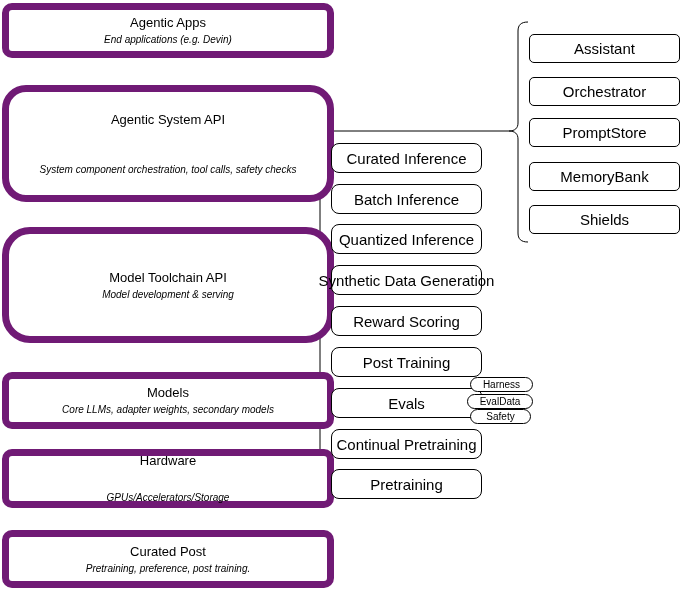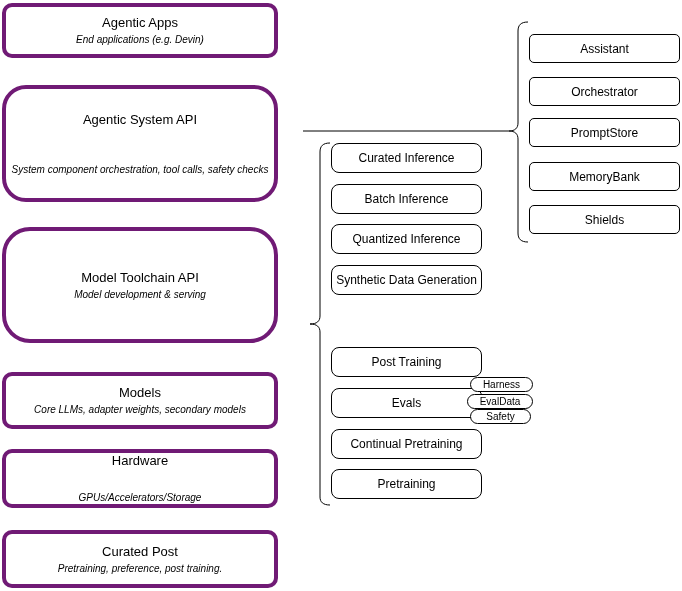--- a/index.html
+++ b/index.html
@@ -6,32 +6,32 @@
   .canvas{
     position:relative;
     width:682px;height:591px;
     background:#ffffff;
     font-family:"Liberation Sans",sans-serif;
     color:#000000;
     overflow:hidden;
   }
   .wires{position:absolute;left:0;top:0;width:682px;height:591px;pointer-events:none;}
   .box{
-    position:absolute;left:2px;width:276px;
-    background:#ffffff;border:4px solid #701a75;
+    position:absolute;left:2px;width:332px;
+    background:#ffffff;border:7px solid #701a75;
     display:flex;flex-direction:column;align-items:center;justify-content:center;
     text-align:center;box-sizing:border-box;
   }
   .box .title{font-size:13px;line-height:16px;}
   .box .subtitle{font-size:10px;line-height:13px;margin-top:2px;padding:0 4px;font-style:italic;}
   .node{
     position:absolute;left:331px;width:151px;height:30px;
     background:#ffffff;border:1px solid #000000;border-radius:8px;
     display:flex;align-items:center;justify-content:center;
-    font-size:12px;box-sizing:border-box;white-space:nowrap;z-index:1;
+    font-size:15px;box-sizing:border-box;white-space:nowrap;z-index:1;
   }
   .rnode{left:529px;width:151px;height:29px;border-radius:5px;}
   .pill{
     position:absolute;background:#ffffff;border:1px solid #000000;border-radius:9px;
     display:flex;align-items:center;justify-content:center;
     font-size:10px;box-sizing:border-box;white-space:nowrap;z-index:2;
   }
 </style>
 </head>
 <body>
@@ -74,20 +74,21 @@
 
   <div class="box" style="top:530px;height:58px;border-radius:10px;">
     <div class="title">Curated Post</div>
     <div class="subtitle">Pretraining, preference, post training.</div>
   </div>
 
   <div class="node" style="top:143px;">Curated Inference</div>
   <div class="node" style="top:184px;">Batch Inference</div>
   <div class="node" style="top:224px;">Quantized Inference</div>
   <div class="node" style="top:265px;">Synthetic Data Generation</div>
+  <div class="node" style="top:306px;">Reward Scoring</div>
   <div class="node" style="top:347px;">Post Training</div>
   <div class="node" style="top:388px;">Evals</div>
   <div class="node" style="top:429px;">Continual Pretraining</div>
   <div class="node" style="top:469px;">Pretraining</div>
 
   <div class="pill" style="left:470px;top:377px;width:63px;height:15px;">Harness</div>
   <div class="pill" style="left:467px;top:394px;width:66px;height:15px;">EvalData</div>
   <div class="pill" style="left:470px;top:409px;width:61px;height:15px;">Safety</div>
 
   <div class="node rnode" style="top:34px;">Assistant</div>

